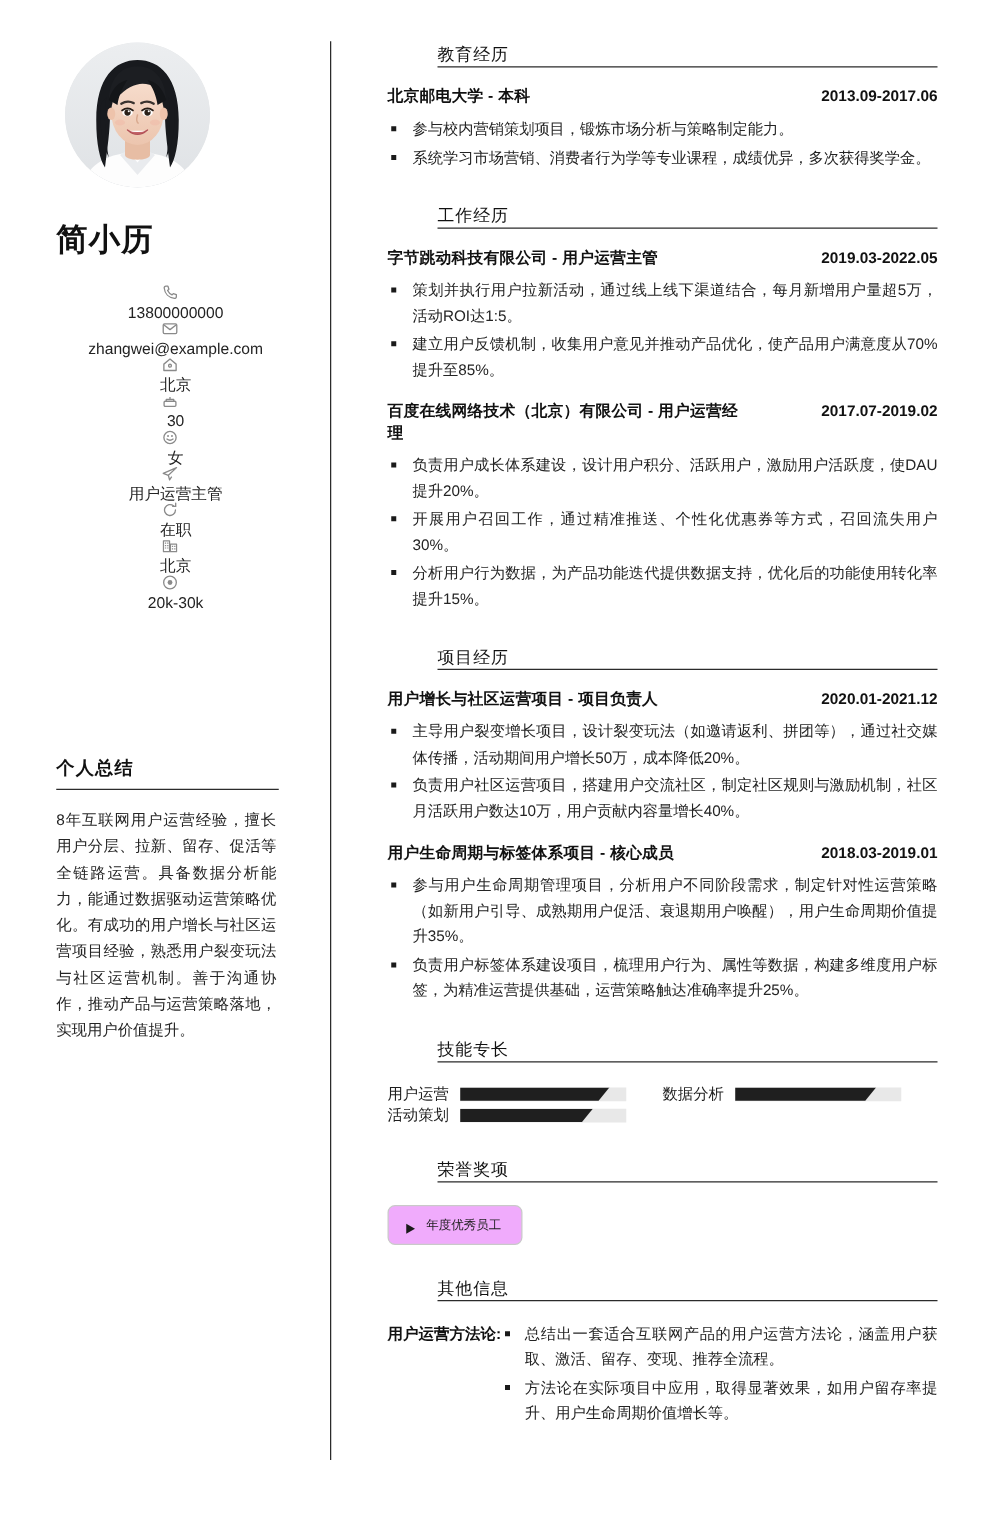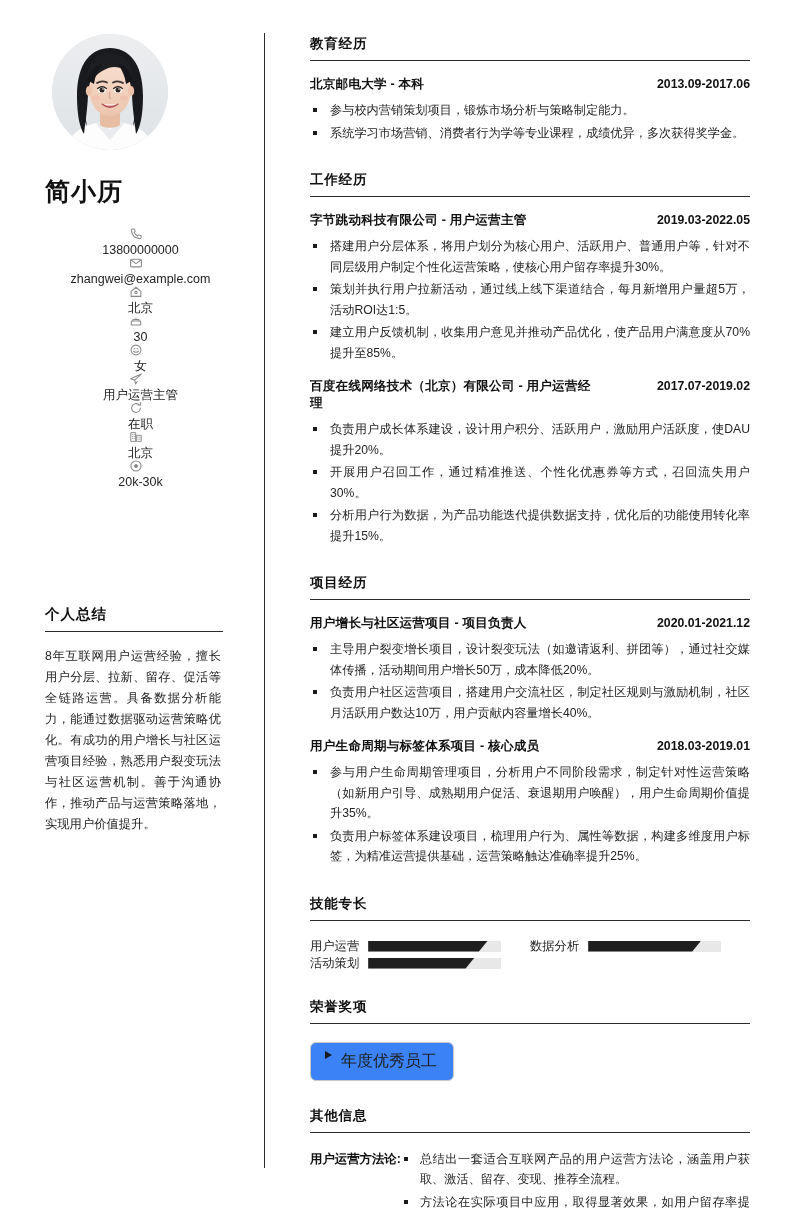--- a/index.html
+++ b/index.html
@@ -110,25 +110,25 @@
   .right {
     position: absolute;
     left: 264px;
     top: 0;
     width: 530px;
     padding: 35px 44px 0 46px;
   }
   .section { margin-bottom: 0; }
   .sec-heading {
     font-size: 13.5px;
-    font-weight: bold;
+    font-weight: normal;
     color: #111;
-    padding-bottom: 7px;
     border-bottom: 1.5px solid #2b2b2b;
     letter-spacing: 0.8px;
+    margin-left: 40px;
   }
   .entry { margin-top: 15px; }
   .entry-head {
     display: flex;
     justify-content: space-between;
     align-items: baseline;
     gap: 48px;
   }
   .entry-title {
     font-size: 12.6px;
@@ -197,28 +197,28 @@
     left: 0; top: 0;
     height: 11px;
     background: #1f1f1f;
     clip-path: polygon(0 0, 100% 0, calc(100% - 9px) 100%, 0 100%);
   }
 
   
   .honors-row { margin-top: 18px; display: flex; gap: 10px; }
   .honor-pill {
     display: inline-flex;
-    align-items: flex-start;
+    align-items: flex-end;
     gap: 9px;
     border: 1px solid #c9c9c9;
     border-radius: 6px;
     padding: 8px 16px 8px 14px;
-    font-size: 16px;
+    font-size: 10px;
     color: #1e1e1e;
-    background: #3b82f6;
+    background: #f0abfc;
   }
   .honor-pill .tri {
     width: 0; height: 0;
     border-left: 7px solid #1a1a1a;
     border-top: 4.5px solid transparent;
     border-bottom: 4.5px solid transparent;
   }
 
   
   .other-row {
@@ -434,21 +434,20 @@
 
     <div class="section">
       <div class="sec-heading">工作经历</div>
 
       <div class="entry">
         <div class="entry-head">
           <span class="entry-title">字节跳动科技有限公司 - 用户运营主管</span>
           <span class="entry-date">2019.03-2022.05</span>
         </div>
         <ul class="bullets">
-          <li>搭建用户分层体系，将用户划分为核心用户、活跃用户、普通用户等，针对不同层级用户制定个性化运营策略，使核心用户留存率提升30%。</li>
           <li>策划并执行用户拉新活动，通过线上线下渠道结合，每月新增用户量超5万，活动ROI达1:5。</li>
           <li>建立用户反馈机制，收集用户意见并推动产品优化，使产品用户满意度从70%提升至85%。</li>
         </ul>
       </div>
 
       <div class="entry">
         <div class="entry-head">
           <span class="entry-title">百度在线网络技术（北京）有限公司 - 用户运营经理</span>
           <span class="entry-date">2017.07-2019.02</span>
         </div>

